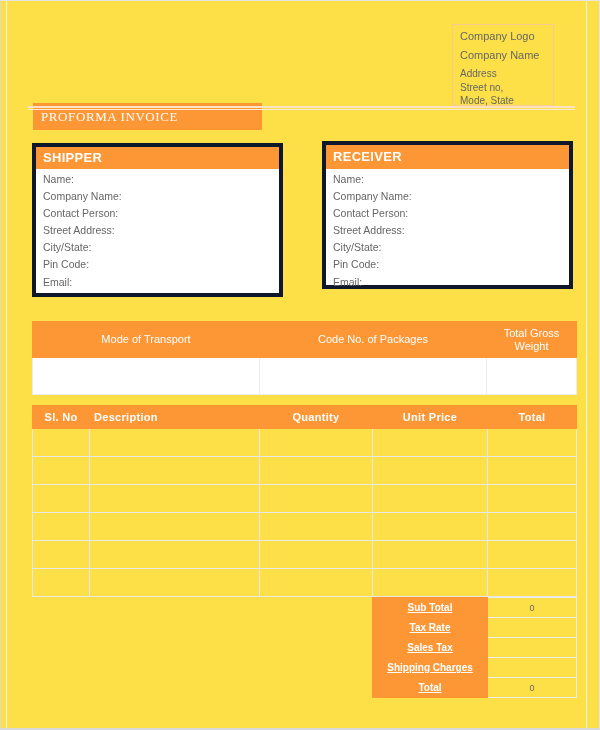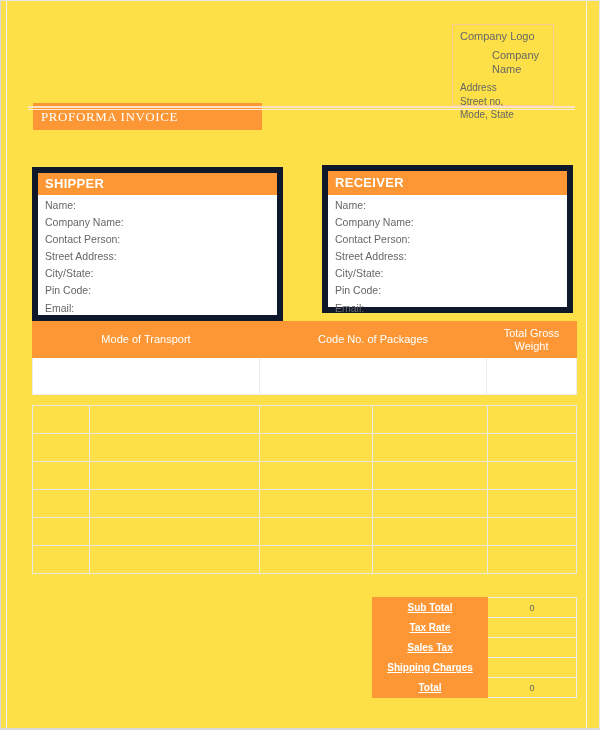--- a/index.html
+++ b/index.html
@@ -13,36 +13,36 @@
   }
   .page .inner-edge { position:absolute; left:5px; top:0; bottom:0; width:1px; background:#f2f2f2; }
   .page .inner-edge-r { position:absolute; right:12px; top:0; bottom:0; width:1px; background:#f2f2f2; }
 
   
   .company-box {
     position: absolute; left: 451px; top: 23px; width: 102px; height: 82px;
     border: 1px solid #f9c98f; padding: 3px 0 0 7px;
   }
   .company-box .logo { font-size: 11px; color: #666; line-height: 14px; margin-top: 1px; }
-  .company-box .name { font-size: 11px; color: #666; line-height: 14px; margin-top: 5px; margin-left: 32px; }
+  .company-box .name { font-size: 11px; color: #666; line-height: 14px; margin-top: 5px; }
   .company-box .addr { font-size: 10px; color: #666; line-height: 13.5px; margin-top: 5px; }
 
   .title-bar {
     position: absolute; left: 32px; top: 78px; width: 229px; height: 27px;
     background: #fd9735; color: #fff;
     font-family: "Liberation Serif", "DejaVu Serif", serif;
     font-size: 13px; letter-spacing: 0.6px; line-height: 27px; padding-left: 8px; margin-top: 24px;
   }
   .divider1 { position:absolute; left:27px; top:105px; width:547px; height:2px; background:#fde3c6; }
   .divider2 { position:absolute; left:27px; top:108px; width:547px; height:1px; background:#fdebd8; }
 
   
   .party {
     position: absolute; width: 251px; height: 154px;
-    border: 6px solid #0f172a; background: #fff; margin-top: 24px;
+    border: 4px solid #0f172a; background: #fff;
   }
   .party.shipper { left: 31px; top: 142px; }
   .party.receiver { left: 321px; top: 140px; height: 148px; }
   .party .head {
     height: 22px; background: #fd9735; color: #fff;
     font-size: 13px; font-weight: bold; letter-spacing: 0.3px;
     line-height: 22px; padding-left: 7px;
   }
   .party.receiver .head { height: 24px; line-height: 24px; }
   .party .fields { padding: 2px 0 0 7px; }
@@ -134,20 +134,27 @@
 
   <table class="items">
     <colgroup>
       <col style="width:57px">
         <col style="width:170px">
         <col style="width:113px">
         <col style="width:115px">
         <col style="width:89px">
     </colgroup>
     <tbody>
+        <tr>
+      <th>Sl. No</th>
+      <th style="text-align:left;padding-left:4px;">Description</th>
+      <th>Quantity</th>
+      <th>Unit Price</th>
+      <th>Total</th>
+    </tr>
     <tr>
       <td></td>
       <td></td>
       <td></td>
       <td></td>
       <td></td>
     </tr>
     <tr>
       <td></td>
       <td></td>

